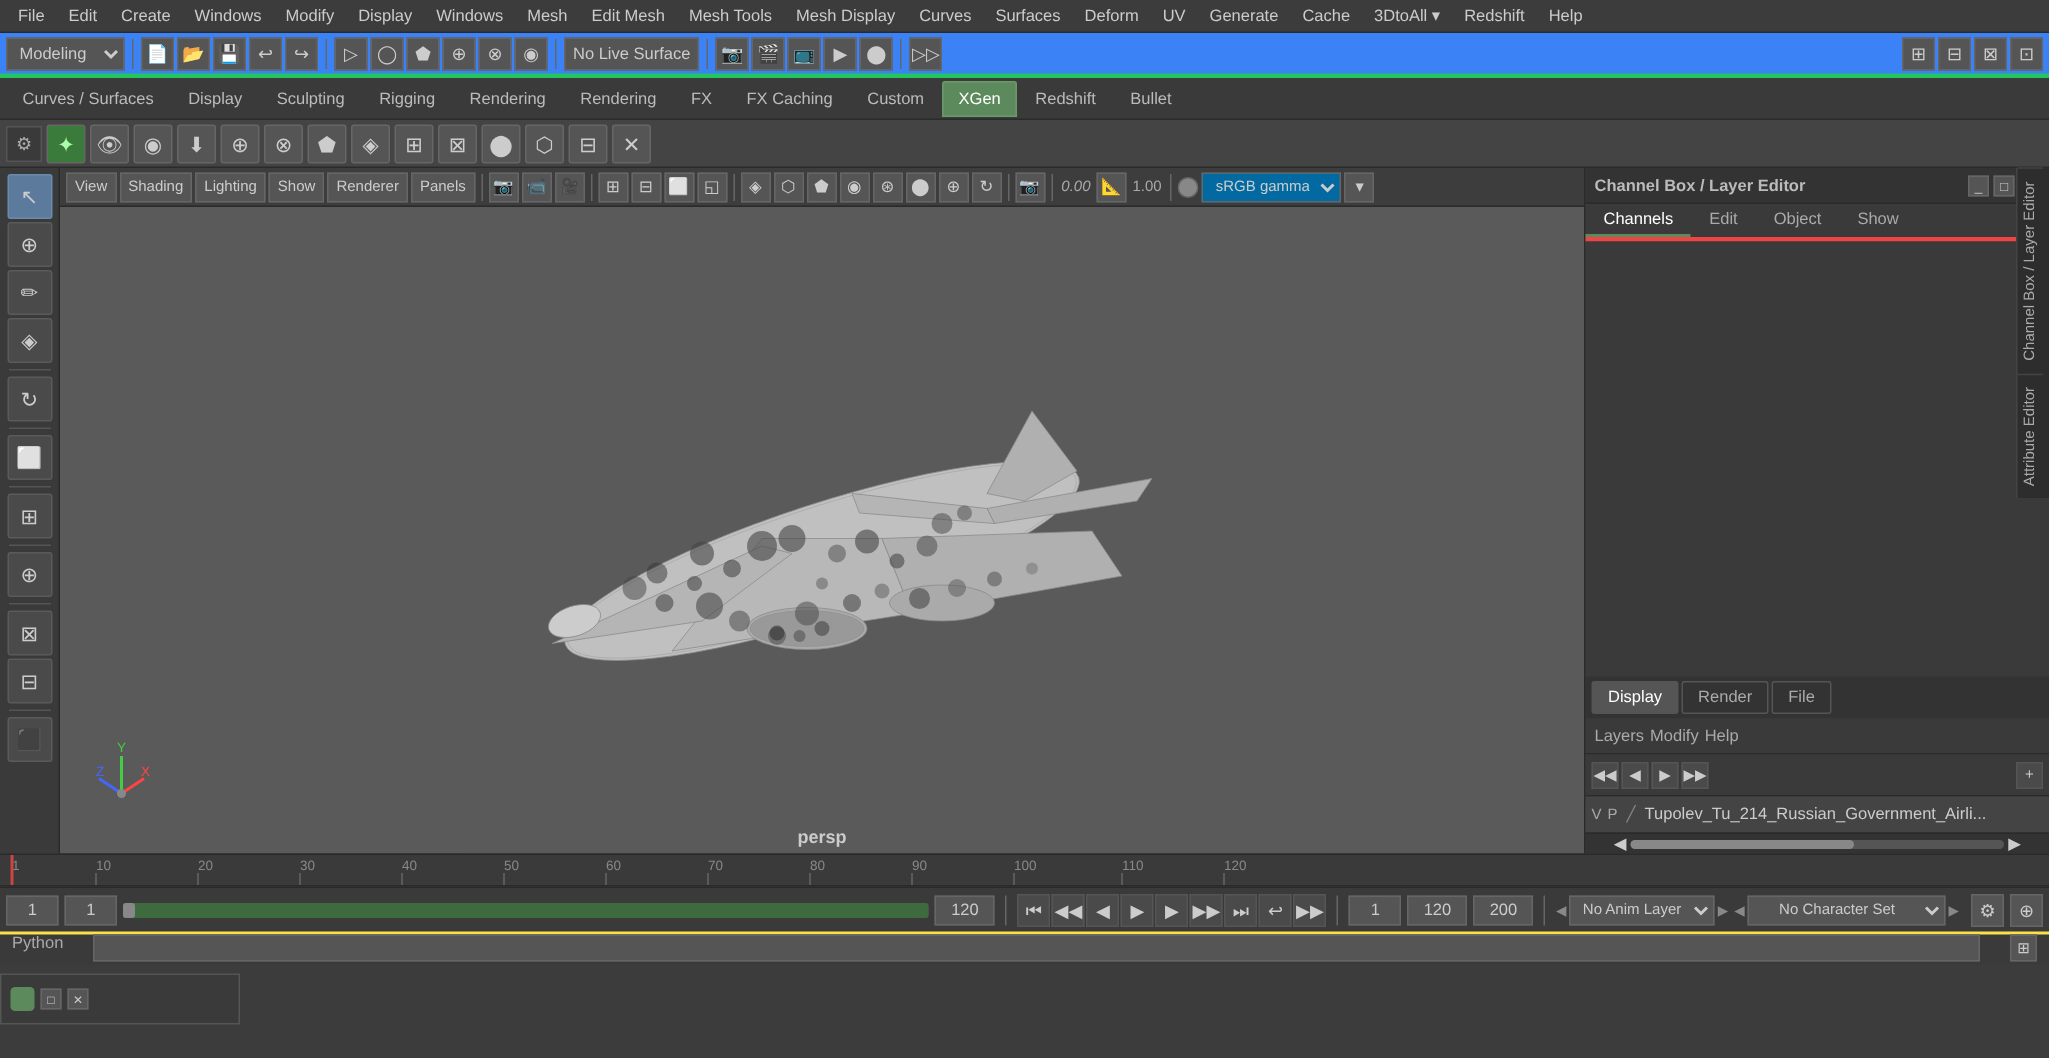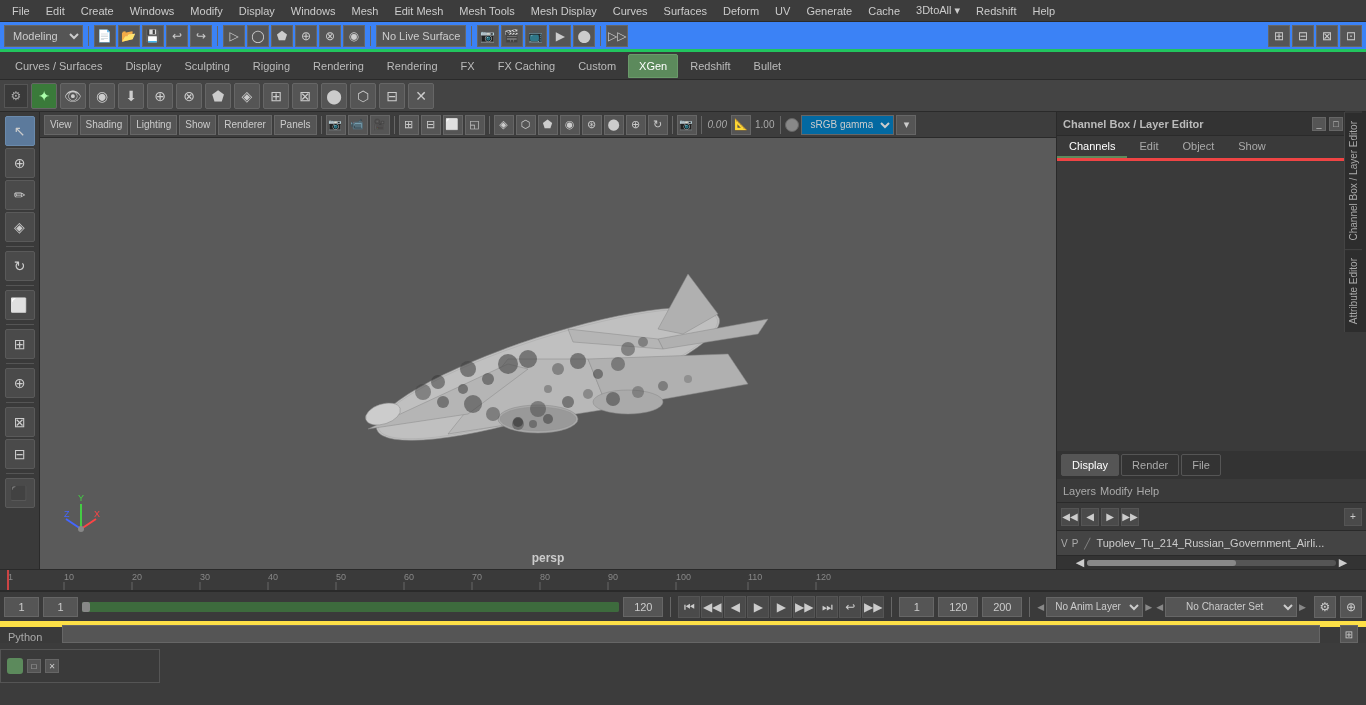--- a/index.html
+++ b/index.html
@@ -434,23 +434,23 @@
     .bc-char-dropdown {
       background: #555; border: 1px solid #666;
       color: #ccc; font-size: 10px; height: 20px; padding: 0 16px;
       cursor: pointer;
     }
 
     
     #python-bar {
       height: 22px;
       background: #3a3a3a;
-      border-top: 6px solid #fde047;
-      display: flex;
-      align-items: flex-end;
+      border-top: 2px solid #fde047;
+      display: flex;
+      align-items: flex-start;
       padding: 0 8px;
       gap: 20px;
     }
     .py-label {
       font-size: 11px;
       color: #aaa;
     }
     .py-input {
       flex: 1;
       height: 18px;

